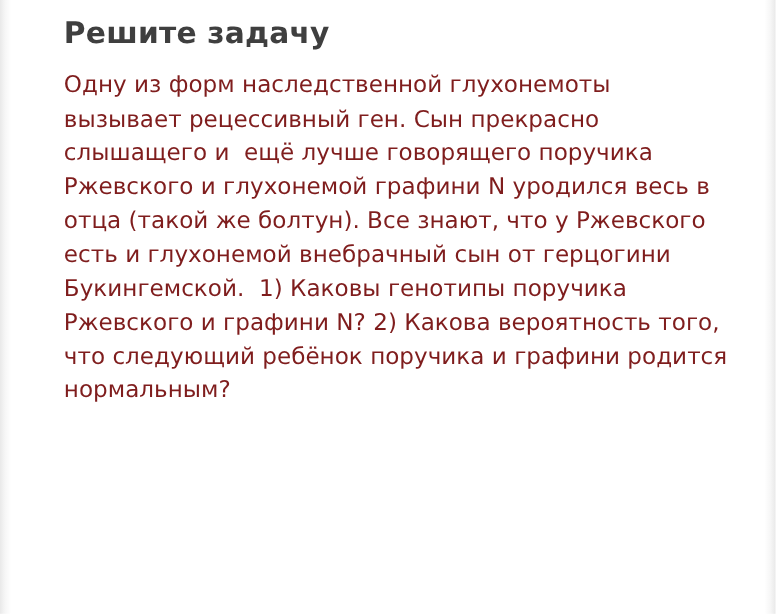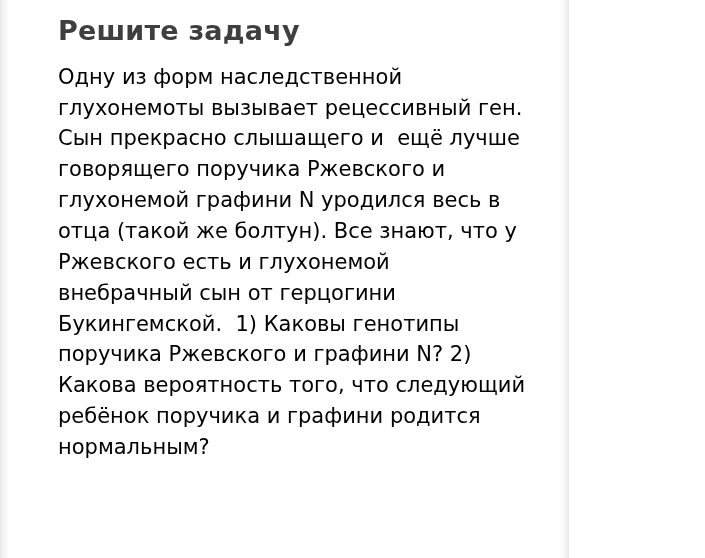--- a/index.html
+++ b/index.html
@@ -9,38 +9,38 @@
   body {
     width: 705px;
     height: 558px;
     background: #ffffff;
     font-family: "DejaVu Sans", sans-serif;
     color: #4a4a4a;
     overflow: hidden;
   }
   .page {
     position: relative;
-    width: 569px;
+    width: 705px;
     height: 558px;
     box-sizing: border-box;
     padding: 14px 40px 0 58px;
     background: #ffffff;
   }
   .doc-title {
     font-size: 27px;
     font-weight: bold;
     color: #3f3f3f;
     line-height: 1.25;
     margin: 0 0 14px 0;
     letter-spacing: 0.2px;
   }
   .doc-body {
     font-size: 21px;
     line-height: 1.47;
-    color: #000000;
+    color: #7f1d1d;
     margin: 0;
     white-space: pre-wrap;
     word-wrap: break-word;
     max-width: 610px;
   }
   .edge-shade {
     position: absolute;
     top: 0;
     bottom: 0;
     width: 10px;

